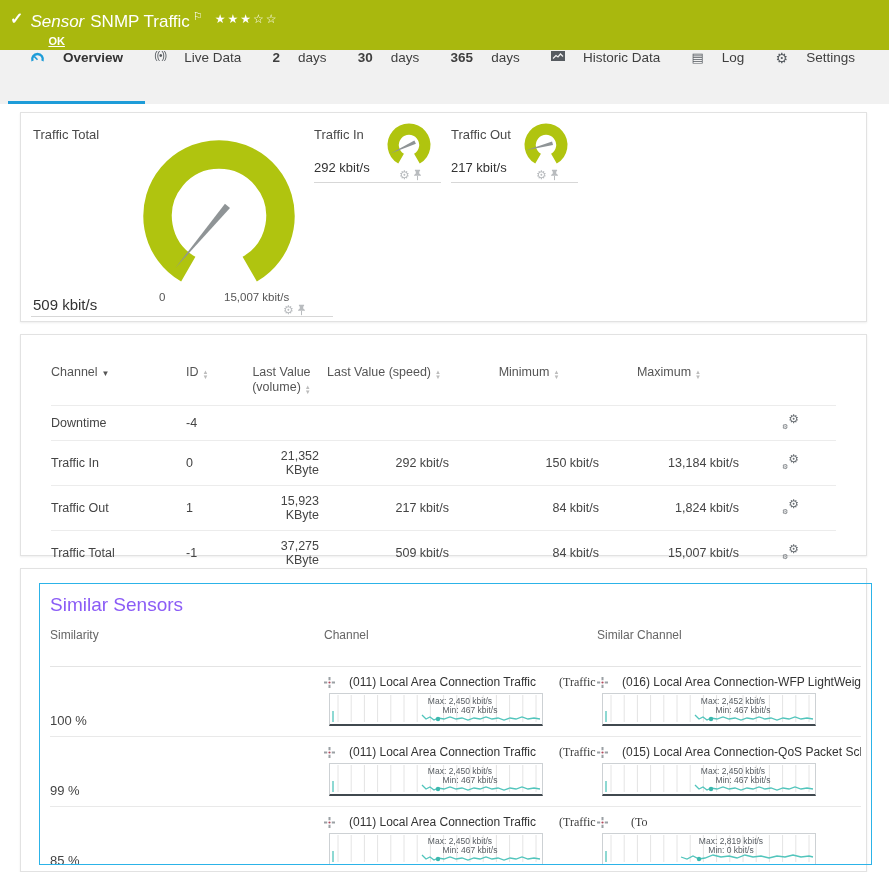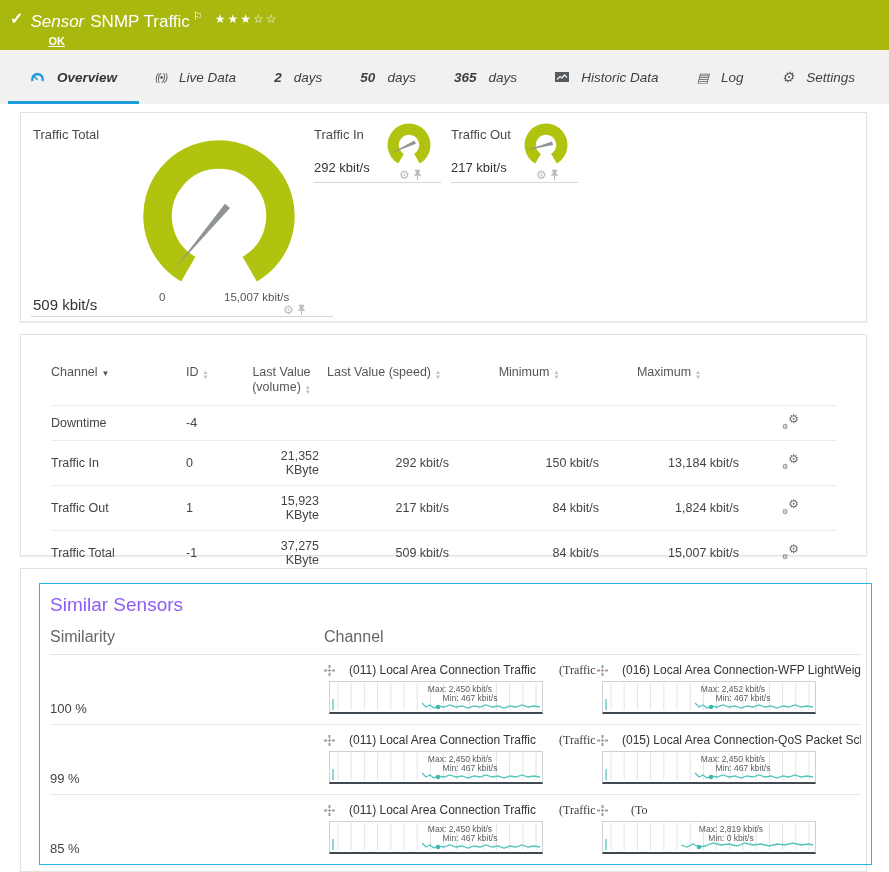--- a/index.html
+++ b/index.html
@@ -11,21 +11,21 @@
   .chk{margin:9px 7px 0 10px;font-size:16px;font-weight:bold;}
   .titleline{margin-top:6px;font-size:17px;line-height:20px;}
   .stype{font-style:italic;margin-right:6px;}
   .sname{font-style:normal;}
   .flag{font-size:11px;vertical-align:super;margin-left:3px;cursor:pointer;}
   .stars{font-size:12px;letter-spacing:2px;margin-left:12px;position:relative;top:-4px;cursor:pointer;}
   .ok{font-size:11px;font-weight:bold;margin:2px 0 12px 18px;text-decoration:underline;}
 
   
   .tabs{position:absolute;top:50px;left:0;width:100%;height:54px;background:#f1f1f1;display:flex;align-items:center;justify-content:space-between;padding:0 26px 0 22px;box-sizing:border-box;}
-  .tab{position:relative;height:100%;display:flex;align-items:center;gap:12px;font-size:13.5px;color:#3f3f3f;padding:0 8px;cursor:pointer;white-space:nowrap;font-style:italic;}
+  .tab{position:relative;height:100%;display:flex;gap:18px;font-size:13.5px;color:#3f3f3f;padding:0 8px;cursor:pointer;white-space:nowrap;}
   .tab.active{font-weight:bold;color:#333;}
   .tab.active::after{content:"";position:absolute;left:-14px;right:-14px;bottom:0;height:3px;background:#1e9cd8;}
   .tab b{font-weight:bold;}
   .ticon{color:#565b60;font-size:12px;}
   .ticon.live{font-size:10px;letter-spacing:-1px;}
   .ticon.gear{font-size:14px;}
   .ticon.log{font-size:13px;}
 
   
   .card{position:absolute;left:20px;width:847px;background:#fff;border:1px solid #e2e2e2;box-shadow:0 1px 2px rgba(0,0,0,.07);box-sizing:border-box;}
@@ -58,21 +58,21 @@
   th.hl{text-align:left;}
   .sortd{font-size:8px;color:#555;margin-left:4px;}
   .sortud{display:inline-flex;flex-direction:column;font-size:6px;line-height:5px;color:#bcbcbc;vertical-align:2px;margin-left:4px;}
   .gears{position:relative;display:inline-block;width:17px;height:15px;color:#6b7075;cursor:pointer;}
   .gears .g1{position:absolute;right:0;top:-2px;font-size:12px;}
   .gears .g2{position:absolute;left:0;bottom:-2px;font-size:7px;}
 
   
   .simbox{position:absolute;left:18px;top:14px;width:811px;height:272px;border:1px solid #2cb3e8;box-sizing:content-box;padding:4px 10px;overflow:hidden;}
   .simtitle{margin:6px 0 12px;font-size:19px;font-weight:normal;color:#8b5cf6;}
-  .simhead{display:grid;grid-template-columns:274px 273px 1fr;font-size:16px;color:#666;padding-bottom:8px;border-bottom:1px solid #e4e4e4;}
+  .simhead{display:grid;grid-template-columns:274px 273px 1fr;font-size:12px;color:#666;padding-bottom:24px;border-bottom:1px solid #e4e4e4;}
   .simrow{display:grid;grid-template-columns:274px 273px 1fr;height:69px;border-bottom:1px solid #e9e9e9;}
   .simrow:last-child{border-bottom:none;}
   .simcell{overflow:hidden;white-space:nowrap;padding-top:7px;}
   .simname{font-size:12px;color:#333;display:flex;align-items:center;gap:14px;height:16px;}
   .simname .suffix{margin-left:9px;color:#3c3c3c;font-family:Liberation Serif, serif;}
   .simval{display:flex;align-items:flex-end;padding-bottom:8px;font-size:13px;color:#444;}
   .spark{display:block;margin:3px 0 0 5px;background:#fff;border:1px solid #cdd1d4;border-bottom:2px solid #40494f;cursor:pointer;}
   .spark text{font-size:8.5px;fill:#575c61;}
 
   svg{overflow:visible;}
@@ -102,21 +102,21 @@
     </div>
     <div class="tab">
       <span class="ticon live">((•))</span>
       <span>Live Data</span>
     </div>
     <div class="tab">
       <b>2</b>
       <span>days</span>
     </div>
     <div class="tab">
-      <b>50</b>
+      <b>30</b>
       <span>days</span>
     </div>
     <div class="tab">
       <b>365</b>
       <span>days</span>
     </div>
     <div class="tab">
       <svg width="14" height="12" viewBox="0 0 14 12">
           <rect x="0" y="1" width="14" height="10" fill="#565b60"></rect>
           <polyline points="2,8.5 5,5.5 7,7 9.5,4 12,6.5" stroke="#f1f1f1" stroke-width="1.2" fill="none"></polyline>
@@ -259,20 +259,21 @@
     </table>
   </section>
 
   <section class="card simpanel">
     <div class="simbox">
       <h2 class="simtitle">Similar Sensors</h2>
 
       <div class="simhead">
         <span>Similarity</span>
         <span>Channel</span>
+        <span>Similar Channel</span>
       </div>
 
       <div class="simrow">
         <div class="simcell simval">100 %</div>
         <div class="simcell">
           <div class="simname">
             <svg width="11" height="11" viewBox="0 0 11 11">
                 <path d="M4.5 0h2v3.2h-2zM4.5 7.8h2V11h-2zM0 4.5h3.2v2H0zM7.8 4.5H11v2H7.8z" fill="#9aa0a4"></path>
                 <circle cx="5.5" cy="5.5" r="1.1" fill="#b0485c"></circle>
               </svg>

